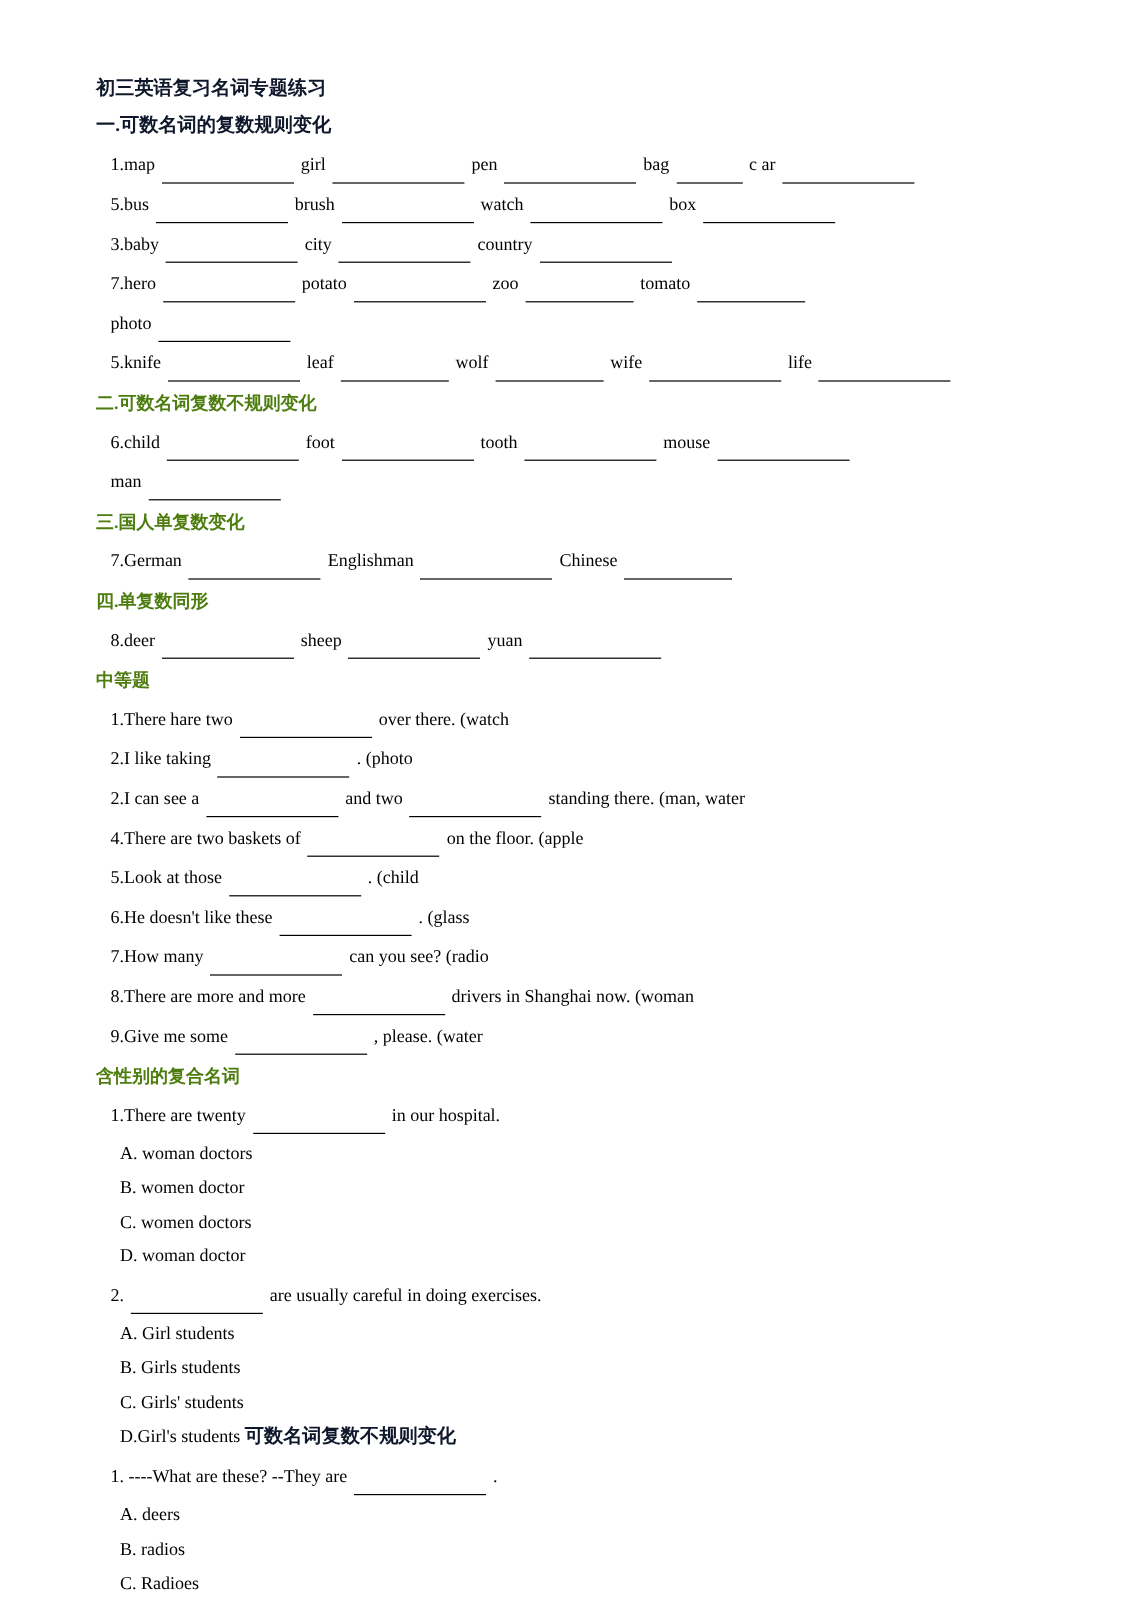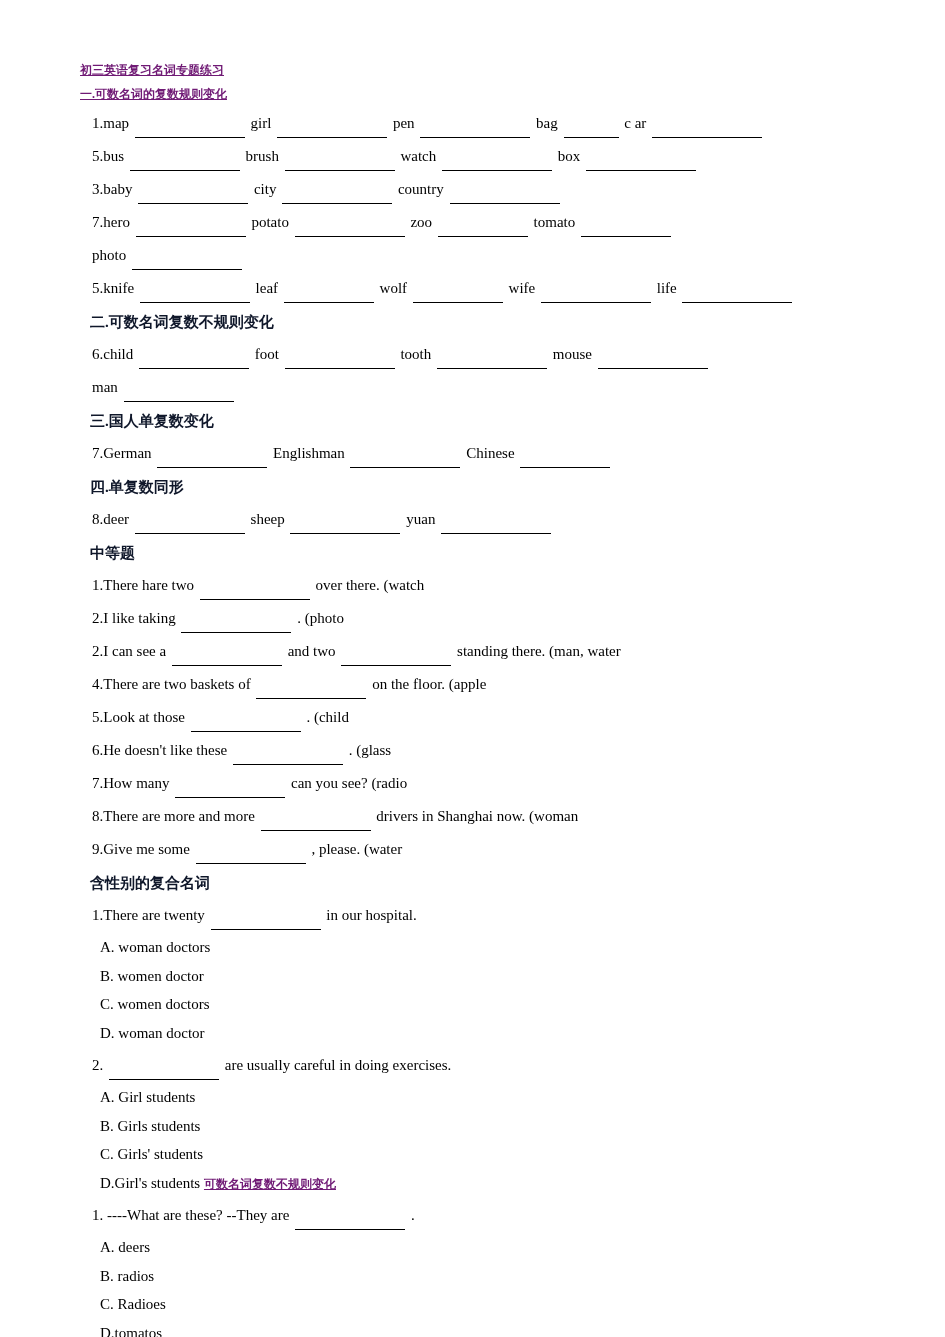--- a/index.html
+++ b/index.html
@@ -9,31 +9,30 @@
     }
     body {
       background: #fff;
       font-family: "SimSun", "宋体", serif;
       font-size: 15px;
       color: #000;
       padding: 60px 80px;
       line-height: 1.8;
     }
     .title-blue {
-      color: #701a75;
-      font-size: 12px;
+      color: #0f172a;
+      font-size: 16px;
       font-weight: bold;
       margin-bottom: 2px;
-      text-decoration: underline;
     }
     .section-title {
-      color: #0f172a;
+      color: #4d7c0f;
       font-size: 15px;
       font-weight: bold;
-      margin: 6px 0 2px 10px;
+      margin: 6px 0 2px 0;
     }
     .blank {
       display: inline-block;
       border-bottom: 1px solid #000;
       min-width: 80px;
       height: 18px;
       vertical-align: bottom;
       margin: 0 2px;
     }
     .blank-short {

